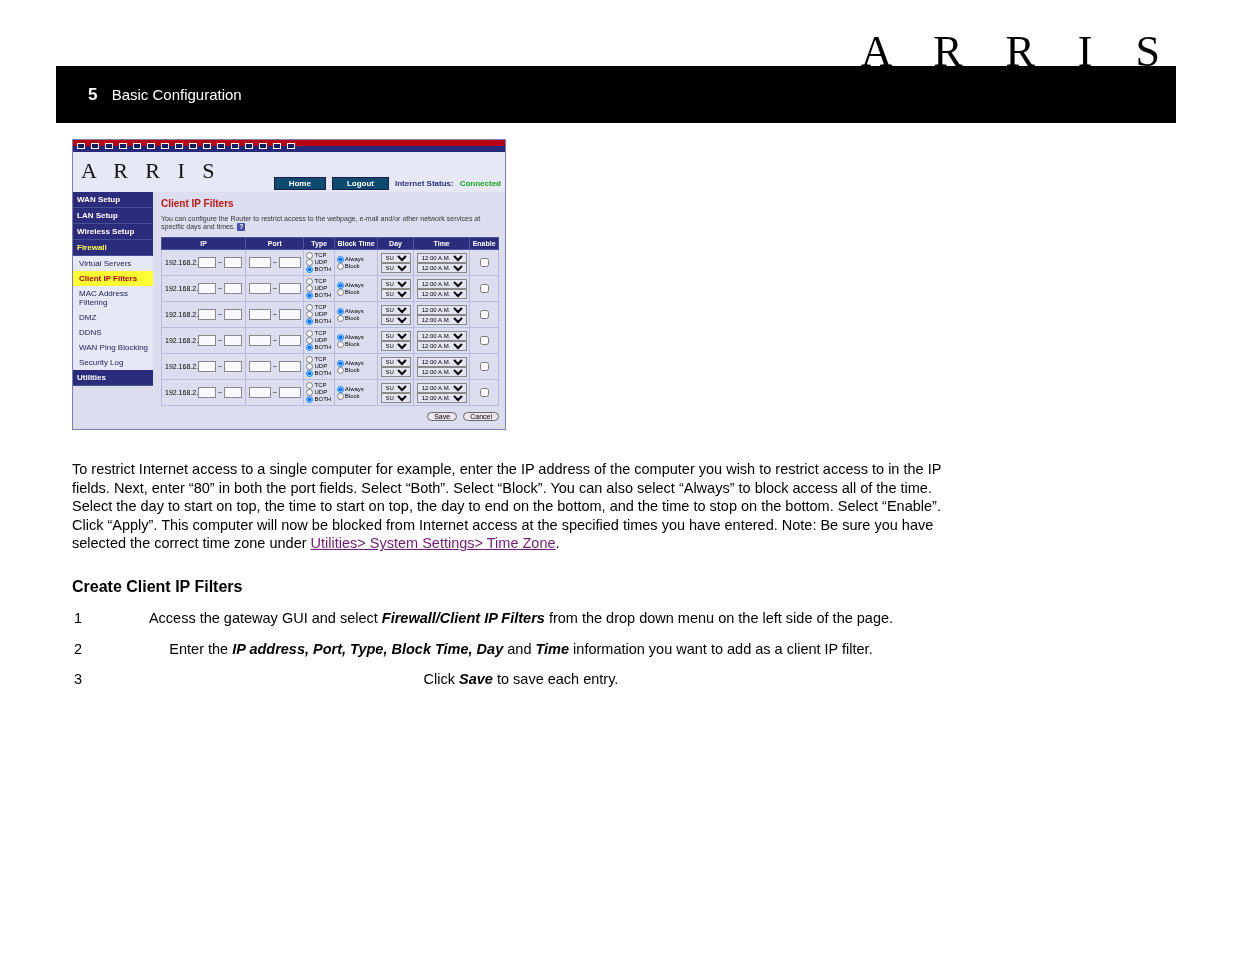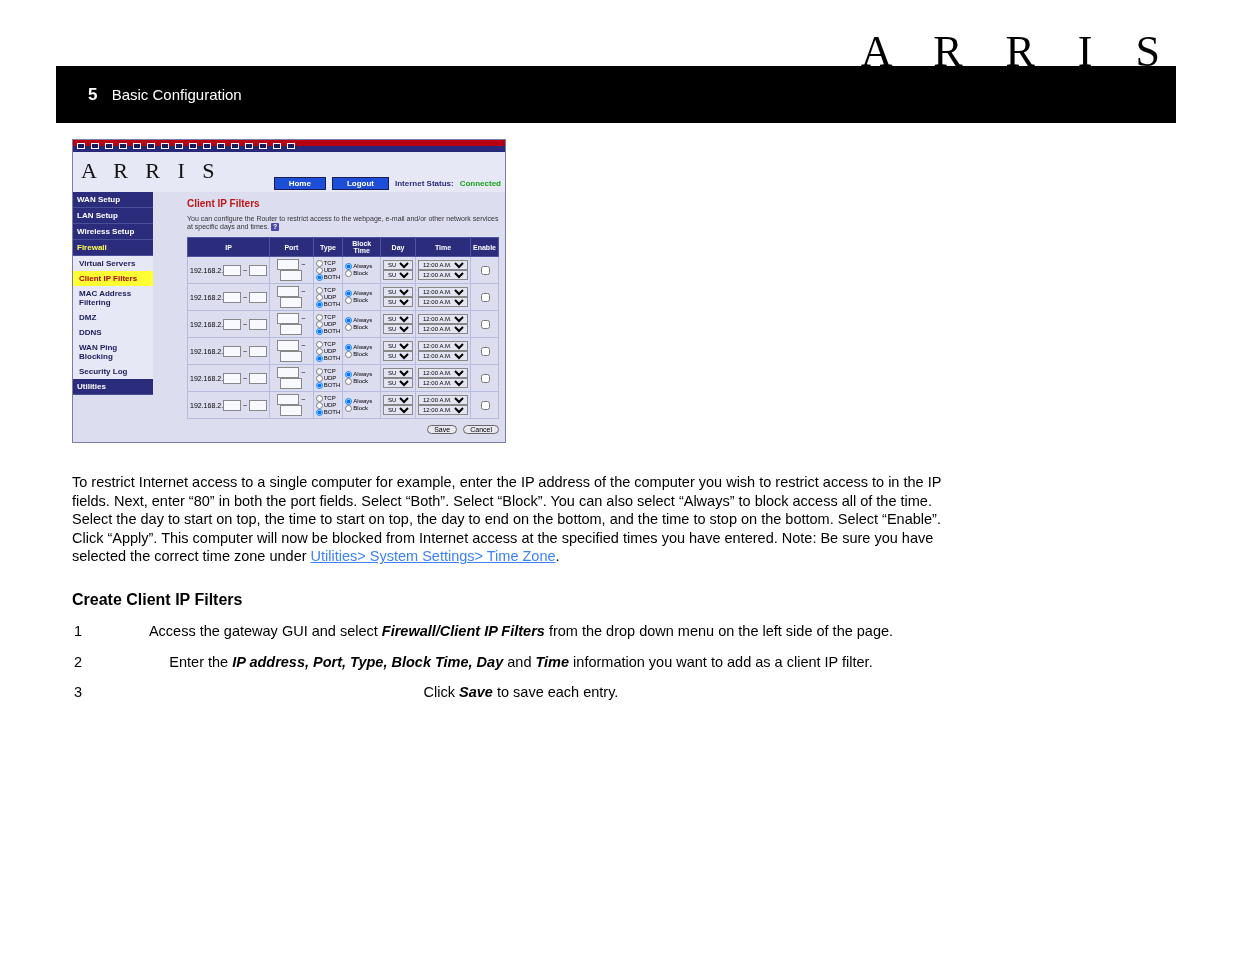--- a/index.html
+++ b/index.html
@@ -84,50 +84,50 @@
   .router-header .arris-mini {
     font-family: "Times New Roman", serif;
     font-size: 22px;
     letter-spacing: 6px;
     color: #111;
     position: relative;
     top: -6px;
   }
   .hbtn-row { display: flex; gap: 6px; align-items: center; }
   .hbtn {
-    background: #1d4ed8;
+    background: #0c4a6e;
     color: #fff;
     font-size: 8px;
     font-weight: bold;
     padding: 1px 14px;
     border: 1px solid #1b1b55;
     cursor: pointer;
   }
   .status-label { font-size: 8px; font-weight: bold; color: #2c2c7c; }
   .status-val   { font-size: 8px; font-weight: bold; color: #19a319; }
 
-  .router-body { display: flex; gap: 26px; }
+  .router-body { display: flex; }
   .sidebar {
     width: 80px;
     flex-shrink: 0;
     font-size: 8px;
   }
   .sidebar .s-item {
     background: #2c2c7c;
     color: #fff;
     padding: 3px 4px;
     border-bottom: 1px solid #495098;
     font-weight: bold;
     cursor: pointer;
   }
   .sidebar .s-sub {
     background: #e6e8f5;
     color: #1c1c5a;
     padding: 3px 4px 3px 6px;
-    font-weight: bold;
+    font-weight: normal;
     cursor: pointer;
   }
   .sidebar .s-sub.active {
     background: #ffff33;
     color: #aa0010;
     font-weight: bold;
   }
   .sidebar .s-item.hot { color: #ffff55; }
 
   .main {
@@ -211,21 +211,21 @@
 
   
   .doc-text {
     margin-top: 30px;
     width: 870px;
     font-size: 14.5px;
     line-height: 1.28;
     color: #000;
   }
   .doc-text p { margin: 0 0 12px 0; }
-  .doc-text a { color: #3b82f6; text-decoration: underline; }
+  .doc-text a { color: #701a75; text-decoration: underline; }
   .doc-text .step-label { font-style: italic; font-weight: bold; }
   .doc-sub { font-weight: bold; font-size: 16px; margin-top: 24px; }
 
   ol.steps {
     margin: 12px 0 0 0;
     padding-left: 22px;
     counter-reset: step;
     list-style: none;
     text-align: center;
   }

